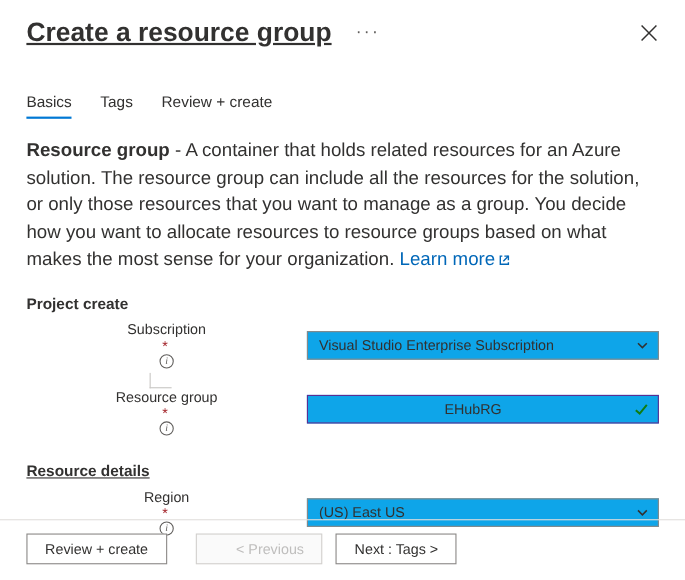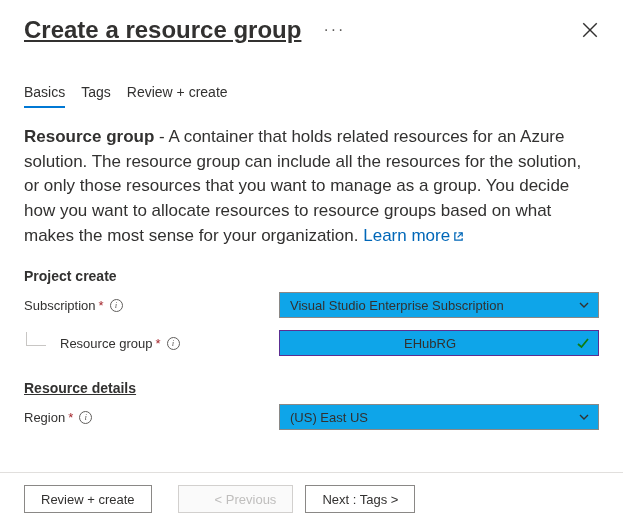--- a/index.html
+++ b/index.html
@@ -49,21 +49,21 @@
     width: 18px;
     height: 18px;
     cursor: pointer;
     stroke: #323130;
     stroke-width: 1.2;
   }
 
   
   .tabs {
     display: flex;
-    gap: 16px;
+    gap: 26px;
     margin-top: 40px;
     border-bottom: 1px solid #ffffff; 
   }
   .tab {
     padding-bottom: 6px;
     font-size: 14px;
     color: #323130;
     cursor: pointer;
   }
   .tab.active {
@@ -106,20 +106,21 @@
     display: flex;
     align-items: center;
     margin-top: 8px;
   }
   .row .label-col {
     width: 255px;
     display: flex;
     align-items: center;
     font-size: 13px;
     color: #323130;
+    flex-direction: column;
   }
   .req {
     color: #a4262c;
     margin-left: 3px;
     margin-right: 6px;
   }
   .info-icon {
     width: 13px;
     height: 13px;
     border: 1px solid #605e5c;

